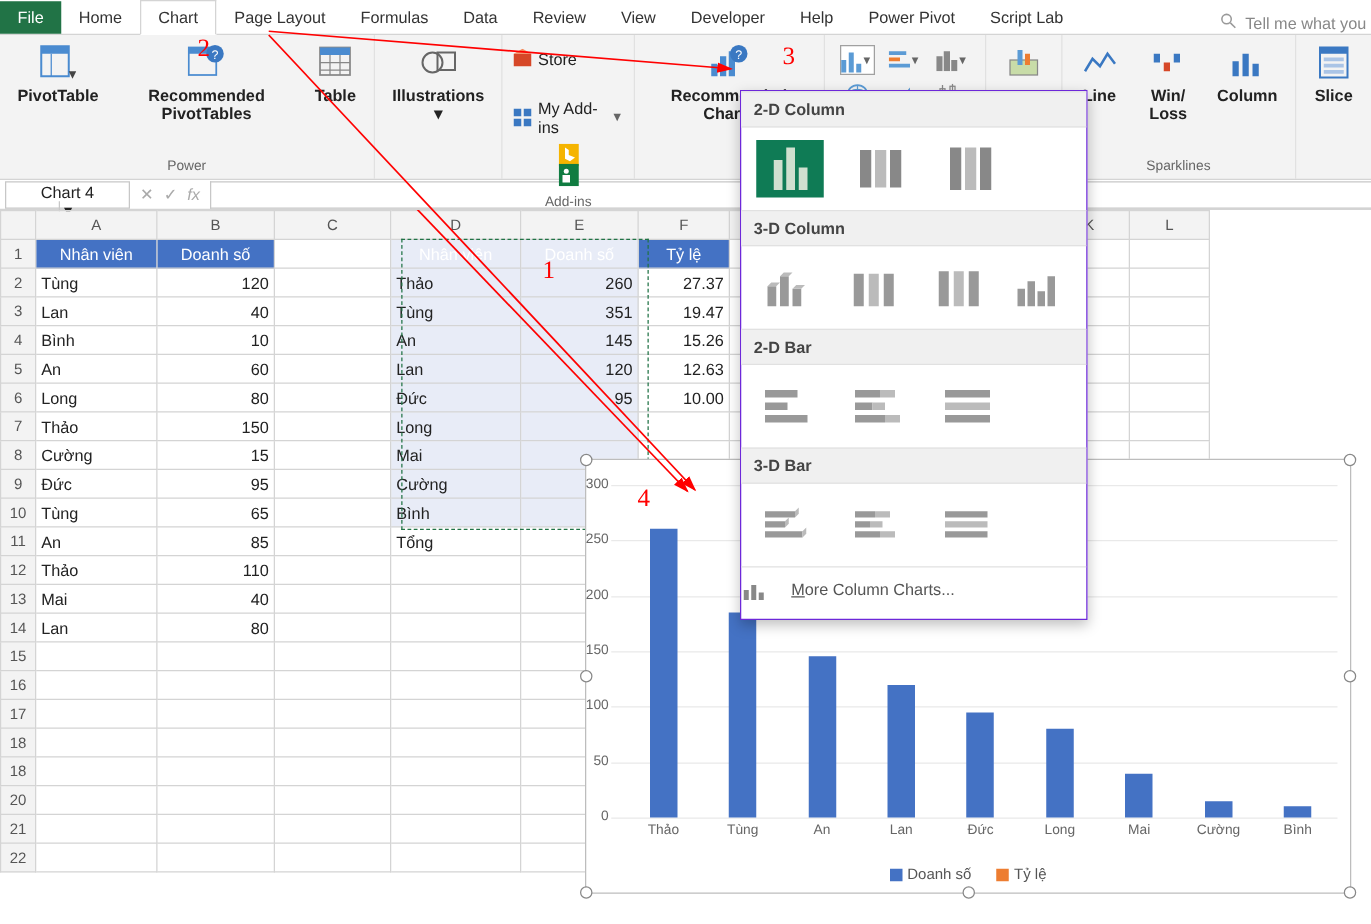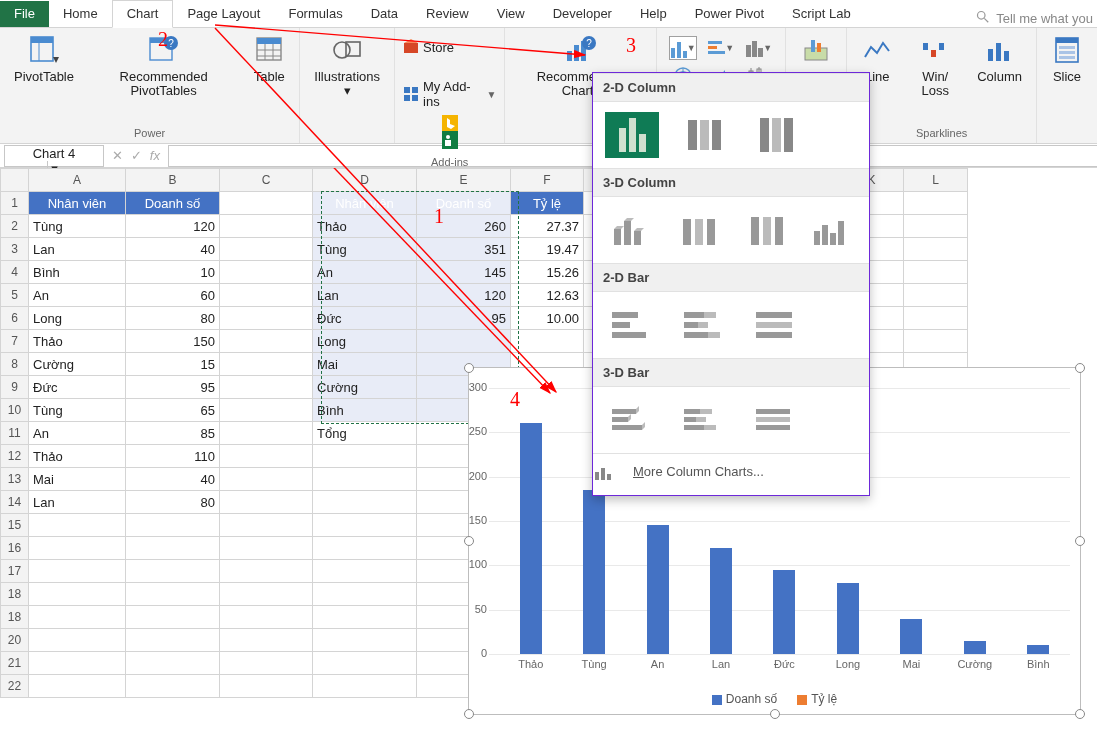--- a/index.html
+++ b/index.html
@@ -7,21 +7,21 @@
   .titlebar-tabs { display:flex; align-items:flex-end; height:28px; background:#fff; border-bottom:1px solid #d4d4d4; }
   .tab { padding:5px 14px 6px; cursor:pointer; color:#333; }
   .tab.file { background:#217346; color:#fff; font-weight:400; }
   .tab.active { background:#fff; border:1px solid #d4d4d4; border-bottom:1px solid #fff; margin-bottom:-1px; position:relative; z-index:2; }
   .tell-me { margin-left:auto; display:flex; align-items:center; gap:6px; color:#888; padding-right:4px; }
   .search-ico svg { width:14px; height:14px; }
   .ribbon { height:116px; background:#f3f3f3; border-bottom:1px solid #d4d4d4; display:flex; align-items:flex-start; position:relative; }
   .ribgroup { display:flex; flex-direction:column; align-items:center; padding:4px 8px 0; height:100%; border-right:1px solid #e1e1e1; }
   .ribrow { display:flex; align-items:flex-start; gap:6px; }
   .bigbtn { display:flex; flex-direction:column; align-items:center; width:auto; padding:2px 6px; cursor:pointer; text-align:center; line-height:14px; }
-  .bigbtn .lbl { margin-top:4px; min-height:30px; }
+  .bigbtn .lbl { margin-top:4px; min-height:30px;font-weight:bold; }
   .bigico { width:32px; height:32px; display:flex; align-items:center; justify-content:center; }
   .grpname { margin-top:auto; padding:2px 0 4px; font-size:11px; color:#666; }
   .smallrow { display:flex; align-items:center; gap:4px; margin:1px 0; cursor:pointer; }
   .smallico { width:16px; height:16px; display:flex; align-items:center; justify-content:center; }
   .chartbtn { width:28px; height:24px; display:flex; align-items:center; justify-content:center; border:1px solid transparent; cursor:pointer; }
   .chartgrid { display:grid; grid-template-columns:repeat(3,auto); gap:4px 10px; padding:2px 4px; }
   
   .mini-col { display:flex; align-items:flex-end; gap:2px; height:20px; }
   .mini-col span { width:4px; background:#5b9bd5; }
   .namebox-row { display:flex; align-items:center; height:24px; border-bottom:1px solid #d4d4d4; background:#fff; }

